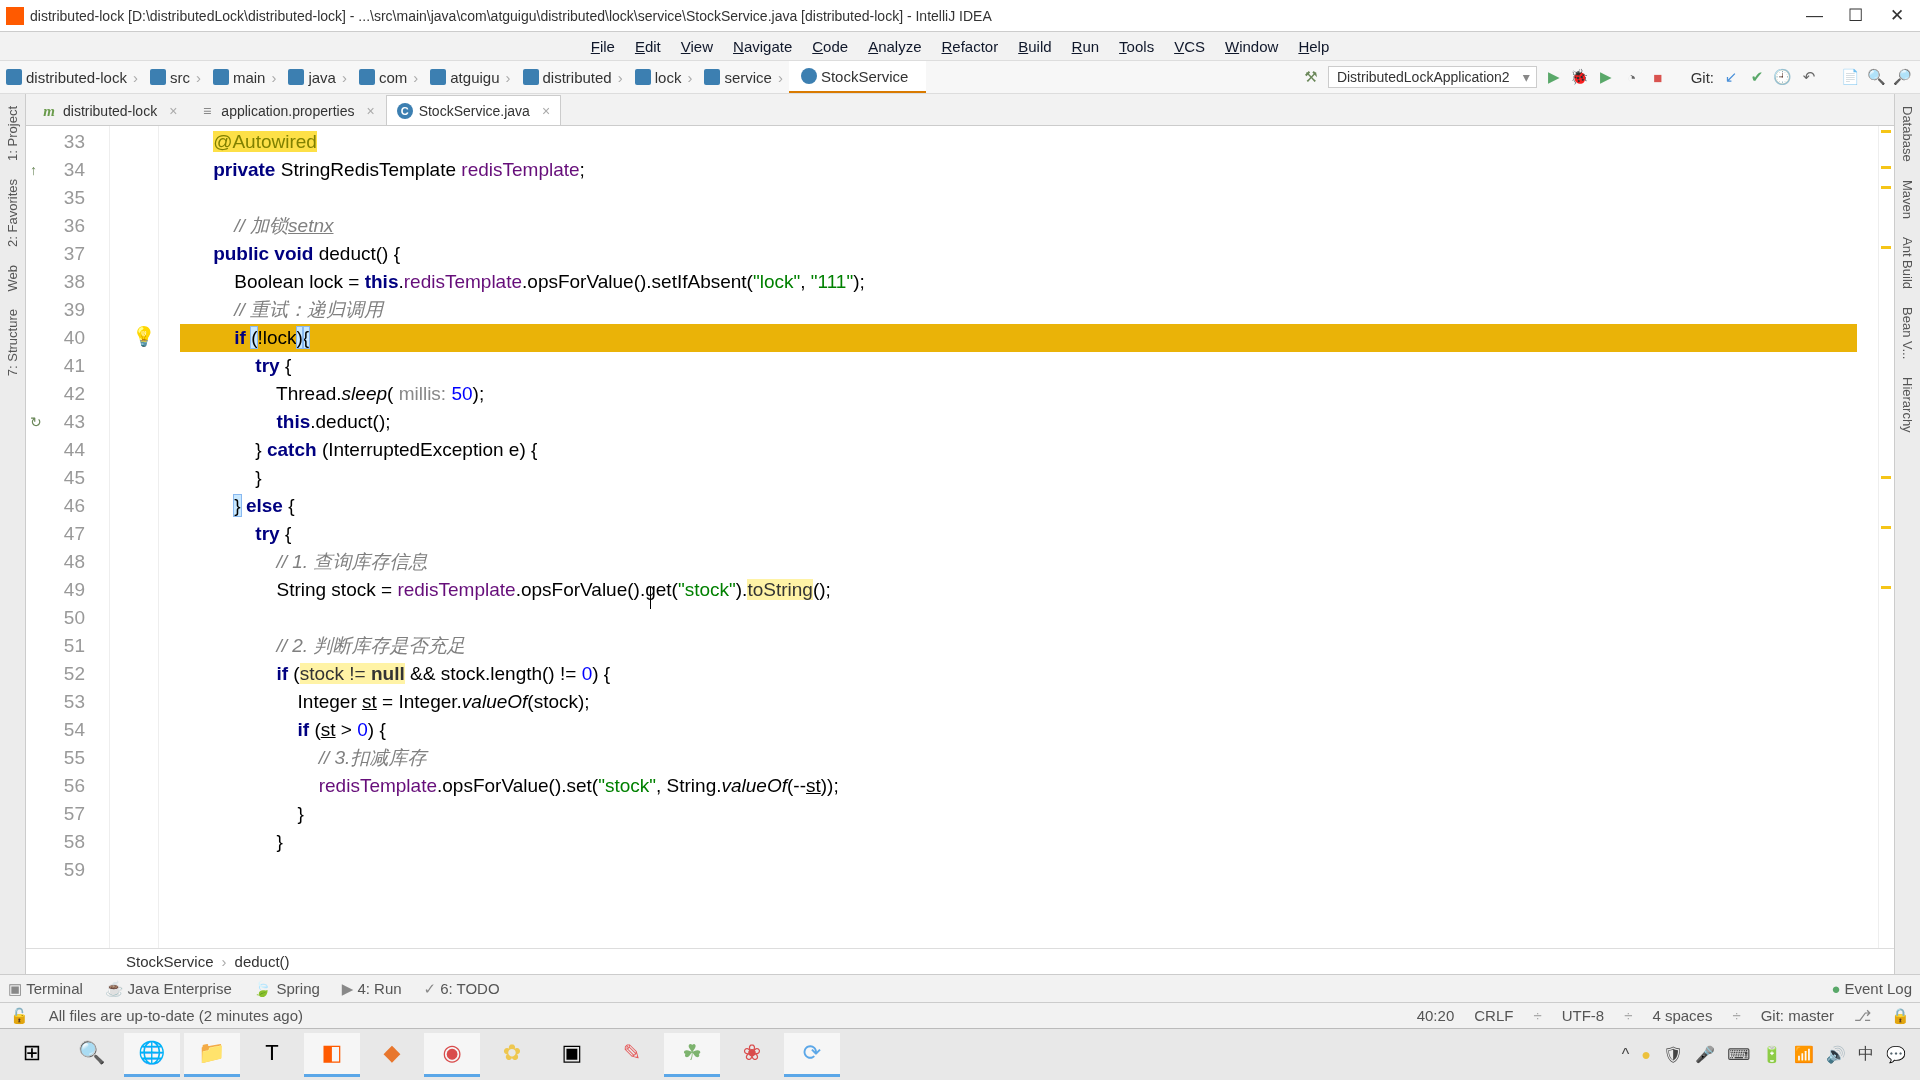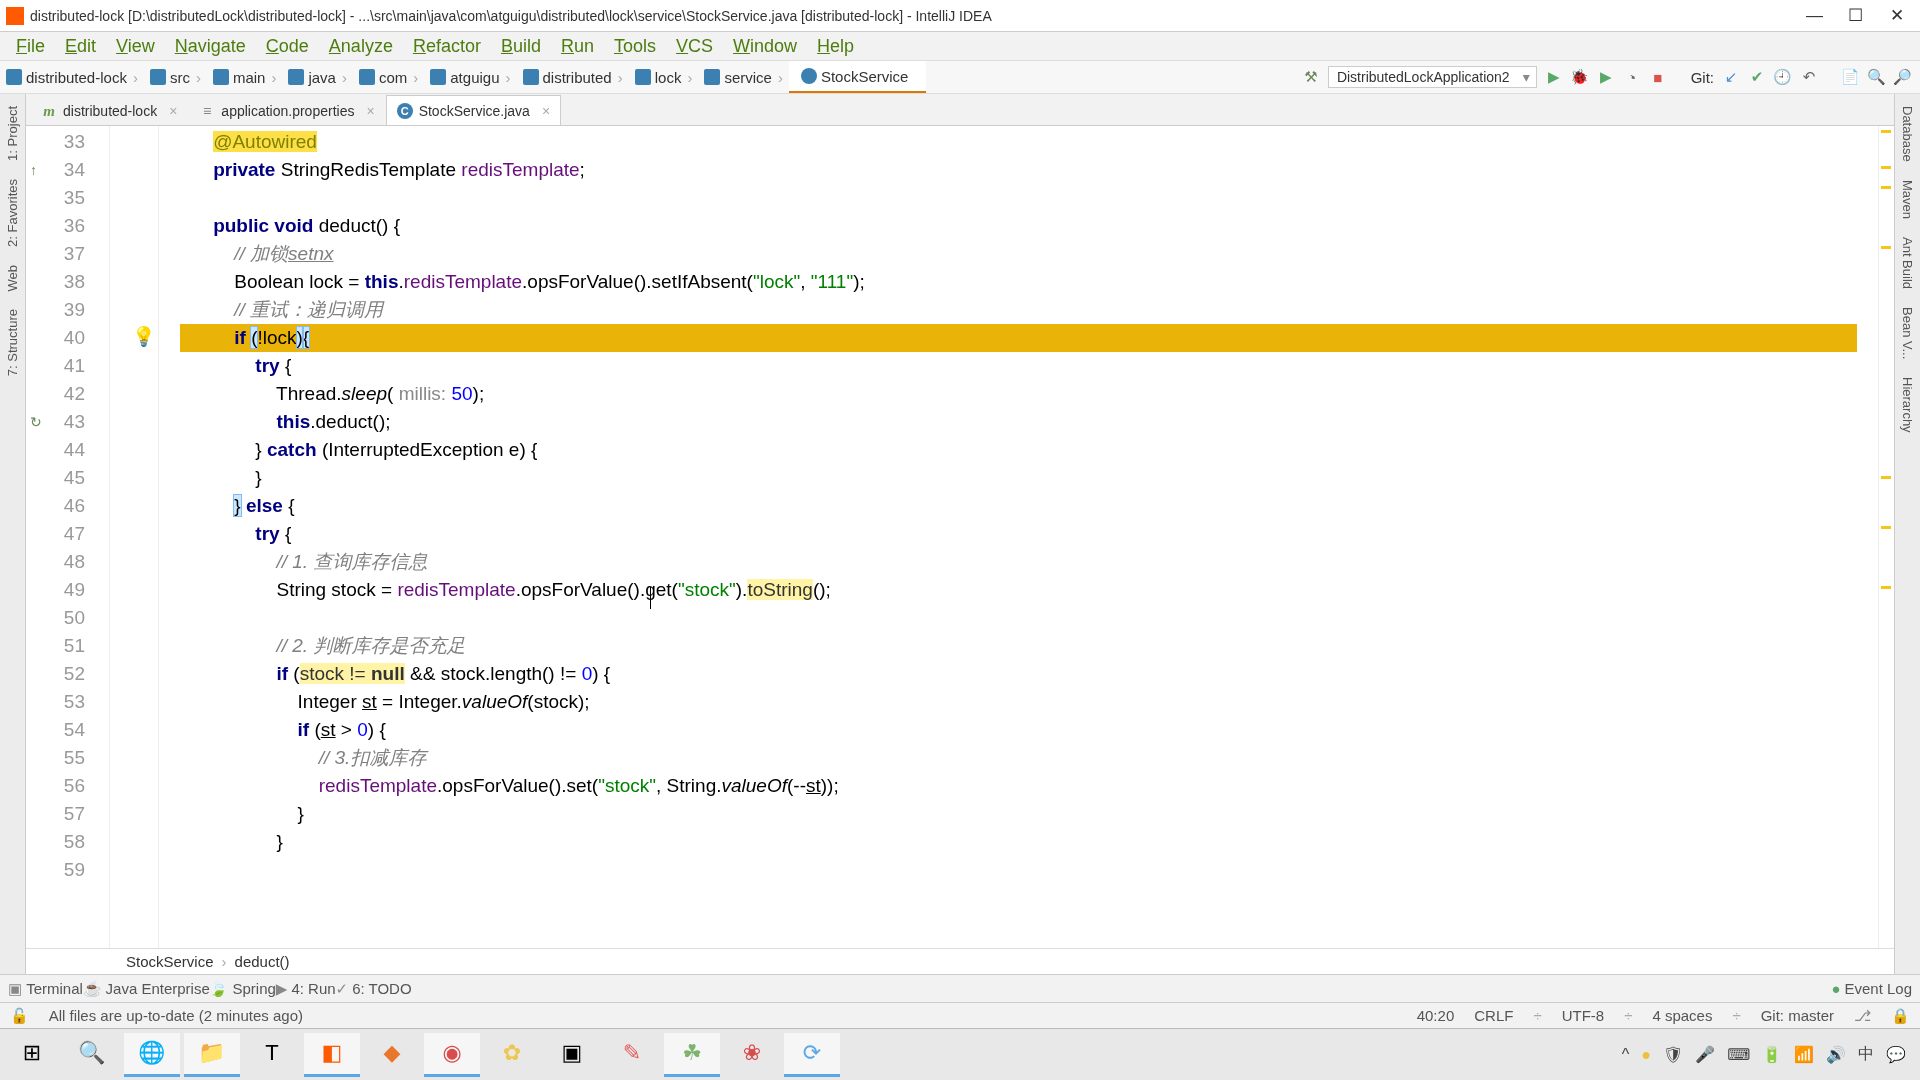--- a/index.html
+++ b/index.html
@@ -2,21 +2,21 @@
 <html><head>
 <meta charset="utf-8">
 <style>
 * { margin:0; padding:0; box-sizing:border-box; font-family:"Segoe UI",Arial,sans-serif; }
 body { width:1920px; height:1080px; overflow:hidden; background:#f2f2f2; display:flex; flex-direction:column; font-size:15px; }
 .titlebar { height:32px; background:#fff; display:flex; align-items:center; padding:0 6px; border-bottom:1px solid #ccc; font-size:14px; }
 .titlebar .ico { width:18px; height:18px; background:#ff5a00; margin-right:6px; }
 .titlebar .txt { flex:1; color:#333; }
 .winbtns { display:flex; gap:28px; padding-right:10px; }
 .winbtn { width:14px; height:14px; color:#333; font-size:17px; text-align:center; line-height:14px; }
-.menubar { height:28px; background:#f2f2f2; display:flex; align-items:center; padding:0 6px; font-size:18px; color:#4d7c0f; }
+.menubar { height:28px; background:#f2f2f2; display:flex; align-items:center; padding:0 6px; font-size:15px; color:#0f172a;justify-content:center; }
 .menubar span { padding:0 10px; }
 .menubar span u { text-decoration:underline; }
 .navbar { height:34px; background:#f7f7f7; border-top:1px solid #ddd; border-bottom:1px solid #ddd; display:flex; align-items:center; font-size:15px; }
 .crumbs { display:flex; align-items:center; flex:1; height:100%; }
 .crumb { display:flex; align-items:center; padding:0 6px; height:100%; position:relative; color:#333; }
 .crumb::after { content:"›"; color:#aaa; margin-left:6px; }
 .crumb:last-child::after { content:""; }
 .crumb .fico { width:16px; height:16px; margin-right:4px; }
 .svc-crumb { background:#fff; border-bottom:2px solid #d97a00; padding:0 12px; }
 .runcfg { display:flex; align-items:center; gap:8px; padding-right:8px; }
@@ -37,21 +37,21 @@
 .marks { width:28px; background:#fff; border-right:1px solid #eee; }
 .marks div { height:28px; display:flex; align-items:center; justify-content:center; }
 .code { flex:1; padding-top:2px; overflow:hidden; position:relative; }
 .line { height:28px; line-height:28px; white-space:pre; padding-left:12px; }
 .line.hl { background:#eab308; }
 .rtool { width:26px; background:#ececec; border-left:1px solid #ccc; display:flex; flex-direction:column; align-items:center; padding-top:6px; gap:6px; }
 .rtool .rot { writing-mode:vertical-lr; font-size:13px; color:#555; padding:6px 0; }
 .errstrip { width:16px; background:#fff; border-left:1px solid #eee; position:relative; }
 .errstrip .m { position:absolute; left:2px; width:10px; height:3px; }
 .breadcrumb-bottom { height:26px; background:#fff; border-top:1px solid #ddd; display:flex; align-items:center; padding-left:100px; font-size:15px; color:#333; gap:8px; }
-.toolwin { height:28px; background:#f2f2f2; border-top:1px solid #ccc; display:flex; align-items:center; padding:0 8px; font-size:15px; color:#555; }
+.toolwin { height:28px; background:#f2f2f2; border-top:1px solid #ccc; display:flex; align-items:center; padding:0 8px; font-size:15px; color:#555; gap:22px; }
 .toolwin .right { margin-left:auto; }
 .status { height:26px; background:#f2f2f2; border-top:1px solid #ccc; display:flex; align-items:center; padding:0 10px; font-size:15px; color:#555; gap:20px; }
 .status .left { flex:1; }
 .taskbar { height:52px; background:#e8e8e8; border-top:1px solid #bbb; display:flex; align-items:center; padding:0 4px; gap:4px; }
 .taskbar .tb { width:56px; height:44px; display:flex; align-items:center; justify-content:center; border-bottom:3px solid transparent; font-size:22px; }
 .taskbar .tb.act { border-bottom-color:#5ba7e8; background:#f6f6f6; }
 .taskbar .sys { margin-left:auto; display:flex; align-items:center; gap:12px; padding-right:10px; font-size:16px; color:#444; }
 
 
 .kw { color:#000080; font-weight:bold; }
@@ -248,22 +248,22 @@
           <div></div>
           <div></div>
           <div></div>
           <div></div>
           <div></div>
         </div>
       <div class="code" id="code">
           <div class="line ">    <span class="ann">@Autowired</span></div>
           <div class="line ">    <span class="kw">private</span> StringRedisTemplate <span class="fld">redisTemplate</span>;</div>
           <div class="line "></div>
+          <div class="line ">        <span class="cmt">// 加锁<u>setnx</u></span></div>
           <div class="line ">    <span class="kw">public void</span> deduct() {</div>
-          <div class="line ">        <span class="cmt">// 加锁<u>setnx</u></span></div>
           <div class="line ">        Boolean lock = <span class="kw">this</span>.<span class="fld">redisTemplate</span>.opsForValue().setIfAbsent(<span class="str">"lock"</span>, <span class="str">"111"</span>);</div>
           <div class="line ">        <span class="cmt">// 重试：递归调用</span></div>
           <div class="line hl">        <span class="kw">if</span> <span class="brace-match">(</span>!lock<span class="brace-match">)</span><span class="brace-match">{</span><span class="caret"></span></div>
           <div class="line ">            <span class="kw">try</span> {</div>
           <div class="line ">                Thread.<span class="mth">sleep</span>( <span class="param">millis:</span> <span class="num">50</span>);</div>
           <div class="line ">                <span class="kw">this</span>.deduct();</div>
           <div class="line ">            } <span class="kw">catch</span> (InterruptedException e) {</div>
           <div class="line ">            }</div>
           <div class="line ">        <span class="brace-match">}</span> <span class="kw">else</span> {</div>
           <div class="line ">            <span class="kw">try</span> {</div>

